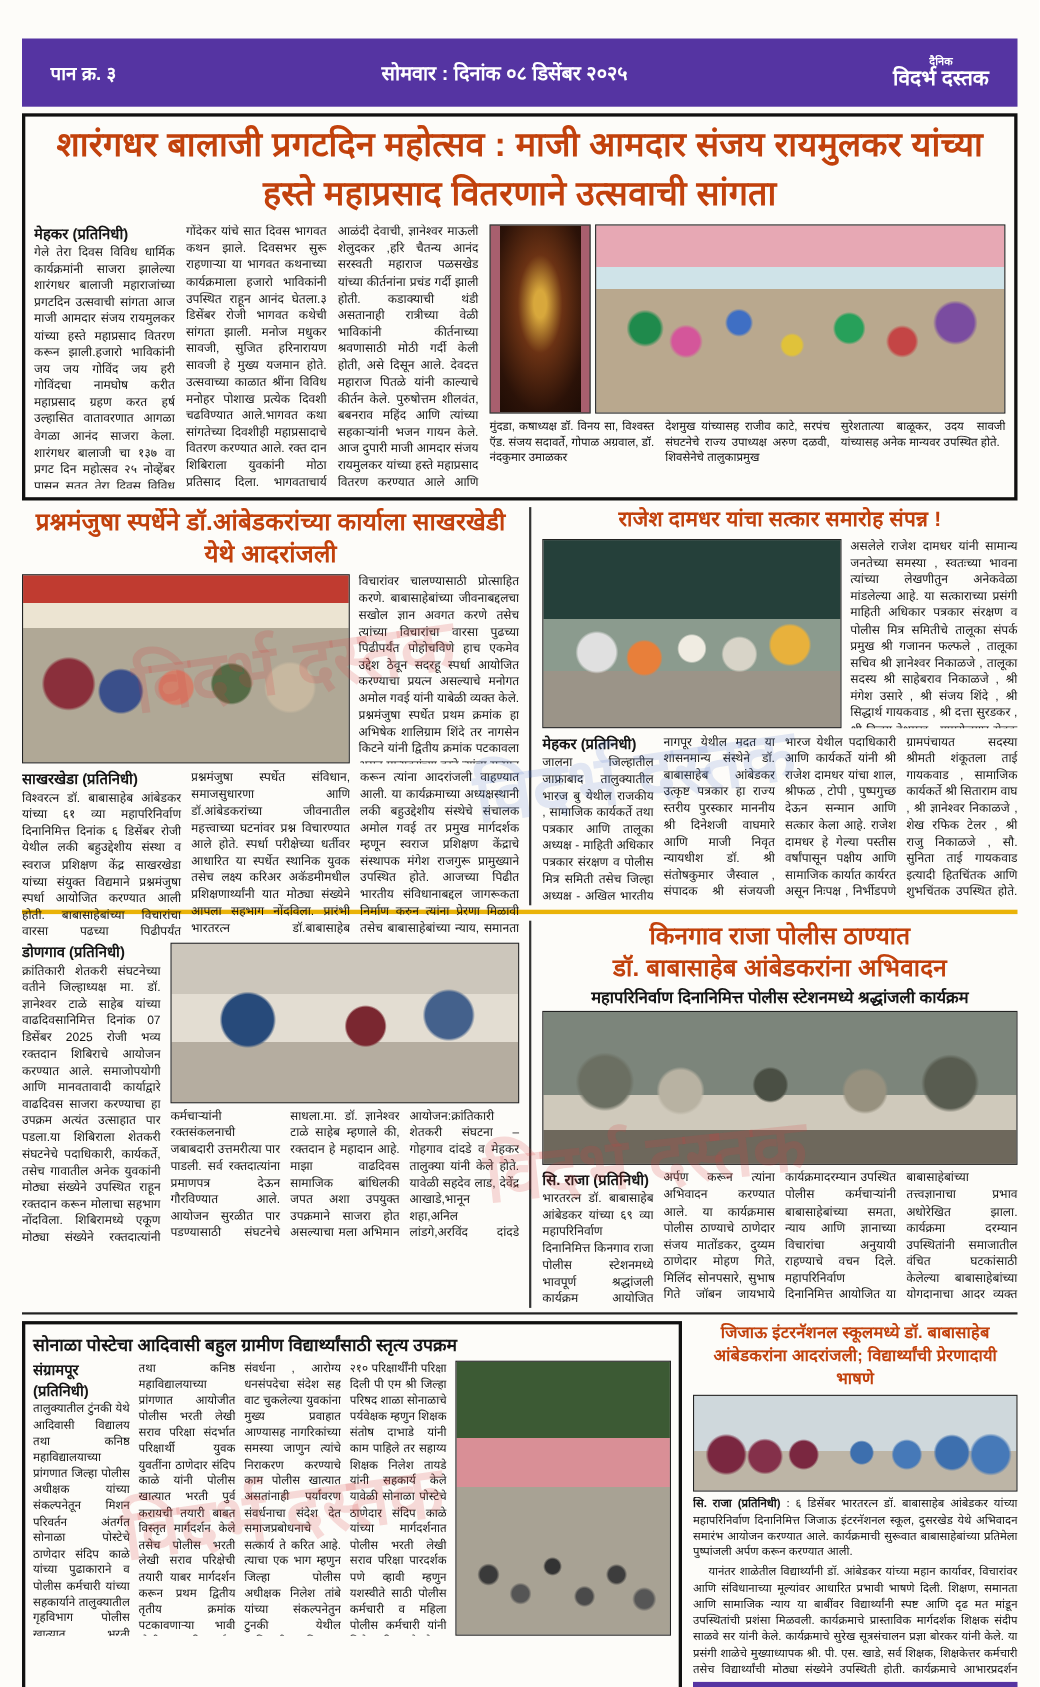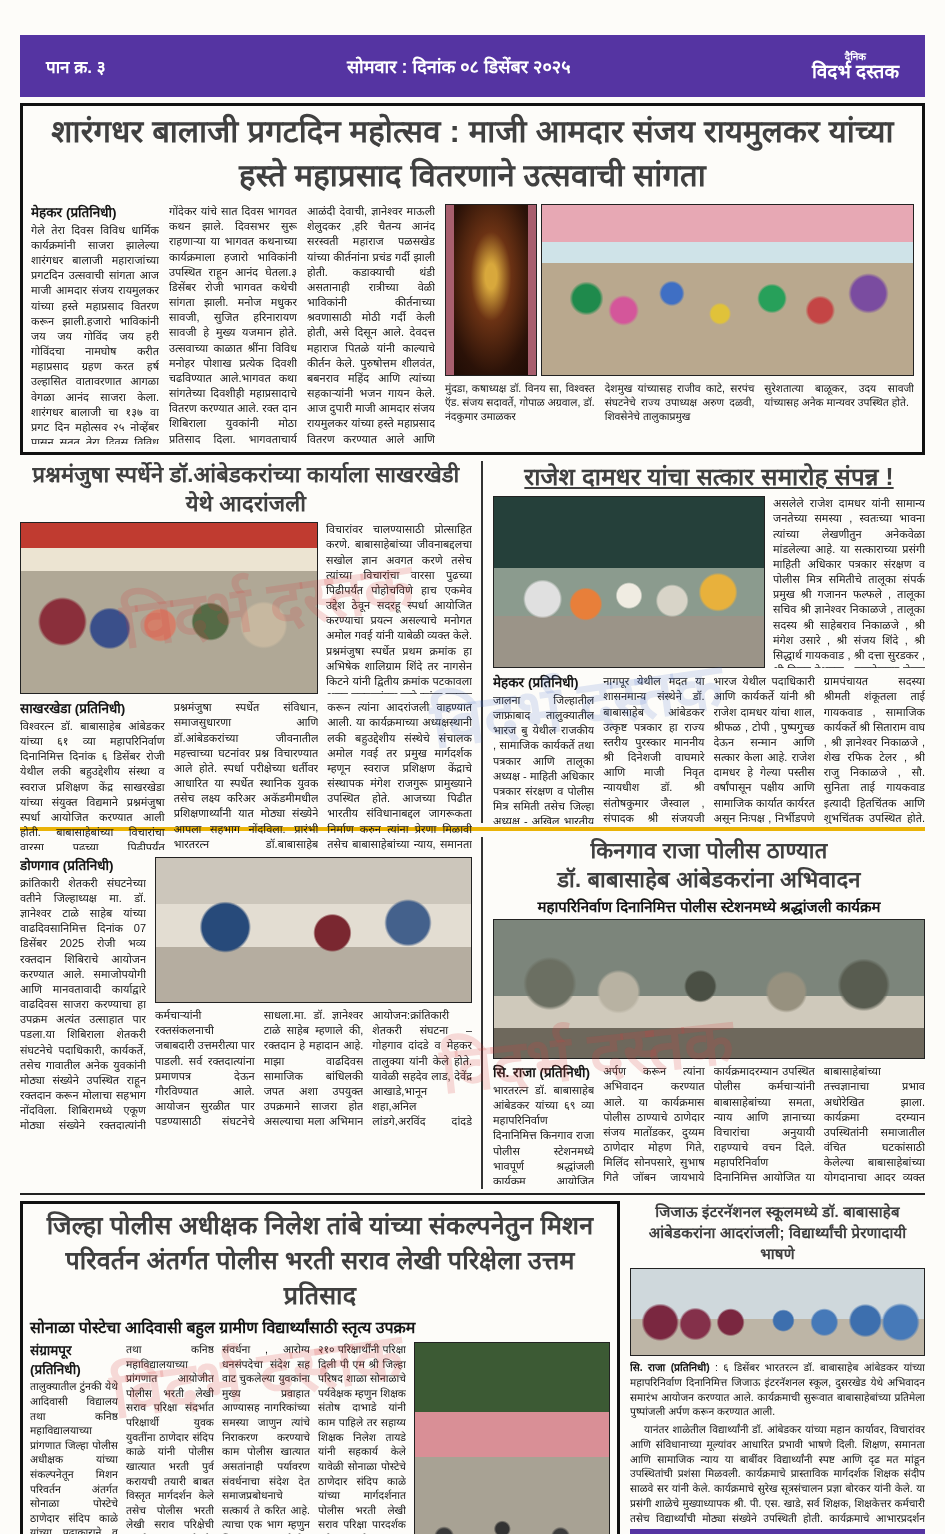--- a/index.html
+++ b/index.html
@@ -10,21 +10,21 @@
   
   .topbar{display:flex;align-items:center;justify-content:space-between;
     background:#5534a2;color:#fff;height:62px;padding:0 26px;box-sizing:border-box;}
   .topbar .pg{font-size:17px;font-weight:bold;text-align:center;}
   .topbar .date{font-size:18px;font-weight:bold;}
   .brand{display:flex;flex-direction:column;align-items:center;line-height:1;}
   .brand .b-top{font-size:10px;font-weight:bold;}
   .brand .b-main{font-size:19px;font-weight:bold;}
 
   
-  .hl{font-weight:800;text-align:center;color:#404040;margin:0;letter-spacing:.2px;}
+  .hl{font-weight:800;text-align:center;color:#c2410c;margin:0;letter-spacing:.2px;}
   .dl{font-weight:bold;font-size:13.5px;margin:0 0 2px;}
   .col{font-size:11px;line-height:1.38;text-align:justify;overflow:hidden;}
   .col p{margin:0;}
   .row{display:flex;gap:10px;}
   .photo{border:1px solid #222;box-sizing:border-box;}
 
   
   .art1{border:3px solid #111;margin-top:6px;padding:4px 8px 8px;box-sizing:border-box;background:#fdfcf9;}
   .art1 .hl{font-size:31px;line-height:1.42;}
   .art1 .body{margin-top:6px;height:240px;}
@@ -46,21 +46,21 @@
   .cap{display:flex;gap:10px;margin-top:5px;height:58px;overflow:hidden;}
   .cap p{font-size:10.5px;line-height:1.35;text-align:justify;margin:0;flex:1;}
 
   
   .sec{display:flex;gap:10px;margin-top:6px;}
   .sec2{height:362px;border-bottom:4px solid #eab308;padding-bottom:4px;box-sizing:content-box;}
   .leftart{border-right:2px solid #333;padding-right:9px;}
   .a-quiz{flex:0 0 452px;}
   .a-quiz .hl{font-size:22px;line-height:1.3;}
   .a-dam{flex:1;}
-  .a-dam .hl{font-size:24px;line-height:1.3;text-decoration:underline;}
+  .a-dam .hl{font-size:19px;line-height:1.3;}
   .prow2{display:flex;gap:8px;height:172px;margin-top:4px;}
   .ph-banner-event{flex:0 0 298px;height:100%;
     background:radial-gradient(circle at 14% 58%,#8a2f3b 0 8%,transparent 9%),
     radial-gradient(circle at 30% 62%,#3a4f8a 0 8%,transparent 9%),
     radial-gradient(circle at 47% 60%,#d4806a 0 8%,transparent 9%),
     radial-gradient(circle at 64% 58%,#556b46 0 8%,transparent 9%),
     radial-gradient(circle at 82% 60%,#c7b8a0 0 8%,transparent 9%),
     linear-gradient(180deg,#c03b30 0 15%,#ece4d2 15% 28%,#b0a896 28% 100%);}
   .ph-storefront{flex:0 0 272px;height:100%;
     background:radial-gradient(circle at 18% 60%,#e0e0e0 0 7%,transparent 8%),
@@ -273,24 +273,20 @@
             </div>
           <div class="col">
               <p>बाबासाहेबांच्या तत्त्वज्ञानाचा प्रभाव अधोरेखित झाला. कार्यक्रमा दरम्यान उपस्थितांनी समाजातील वंचित घटकांसाठी केलेल्या बाबासाहेबांच्या योगदानाचा आदर व्यक्त केला आणि समतेच्या मार्गावर चालण्याचे आवाहन केले.</p>
             </div>
         </div>
       </div>
     </div>
 
     <div class="sec sec4">
       <div class="a-mission">
-        <h2 class="hl">
-          <span>जिल्हा पोलीस अधीक्षक निलेश तांबे यांच्या संकल्पनेतुन मिशन</span><br>
-          <span>परिवर्तन अंतर्गत पोलीस भरती सराव लेखी परिक्षेला उत्तम प्रतिसाद</span>
-        </h2>
         <div class="sub">सोनाळा पोस्टेचा आदिवासी बहुल ग्रामीण विद्यार्थ्यांसाठी स्तृत्य उपक्रम</div>
         <div class="body">
           <div class="cols">
             <div class="col">
               <p class="dl">संग्रामपूर (प्रतिनिधी)</p>
               <p>तालुक्यातील टुंनकी येथे आदिवासी विद्यालय तथा कनिष्ठ महाविद्यालयाच्या प्रांगणात जिल्हा पोलीस अधीक्षक यांच्या संकल्पनेतून मिशन परिवर्तन अंतर्गत सोनाळा पोस्टेचे ठाणेदार संदिप काळे यांच्या पुढाकाराने व पोलीस कर्मचारी यांच्या सहकार्याने तालुक्यातील गृहविभाग पोलीस खात्यात भरती होण्यासाठी इच्छा बाळगून असलेल्या १६० युवक व ५७युवती पोलीस भरती सराव लेखी परिक्षेत सहभागी होत उत्तम प्रतिसाद दिला.</p>
             </div>
             <div class="col">
                 <p>तथा कनिष्ठ महाविद्यालयाच्या प्रांगणात आयोजीत पोलीस भरती लेखी सराव परिक्षा संदर्भात परिक्षार्थी युवक युवतींना ठाणेदार संदिप काळे यांनी पोलीस खात्यात भरती पुर्व करायची तयारी बाबत विस्तृत मार्गदर्शन केले तसेच पोलीस भरती लेखी सराव परिक्षेची तयारी याबर मार्गदर्शन करून प्रथम द्वितीय तृतीय क्रमांक पटकावणाऱ्या भावी पोलीस परिक्षार्थ्यांना विशेष पारितोषिके देण्याची घोषणा केली. सोनाळा पोस्टे हद्दीतील गावांना सायकलव्दारे पर्यावरण</p>
               </div>

